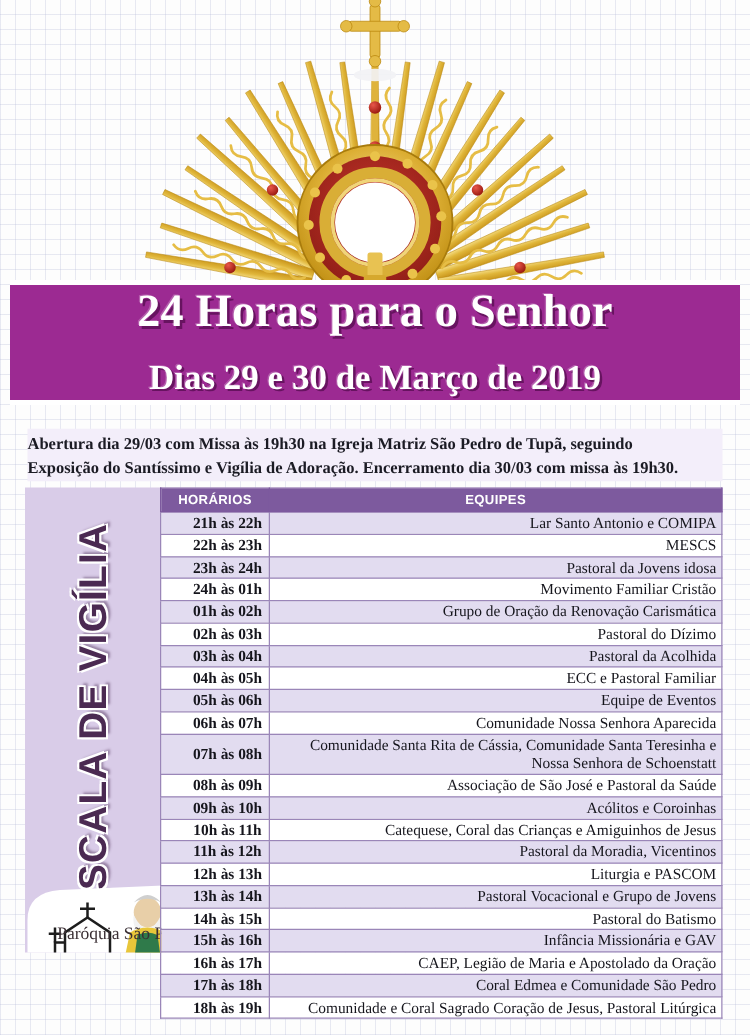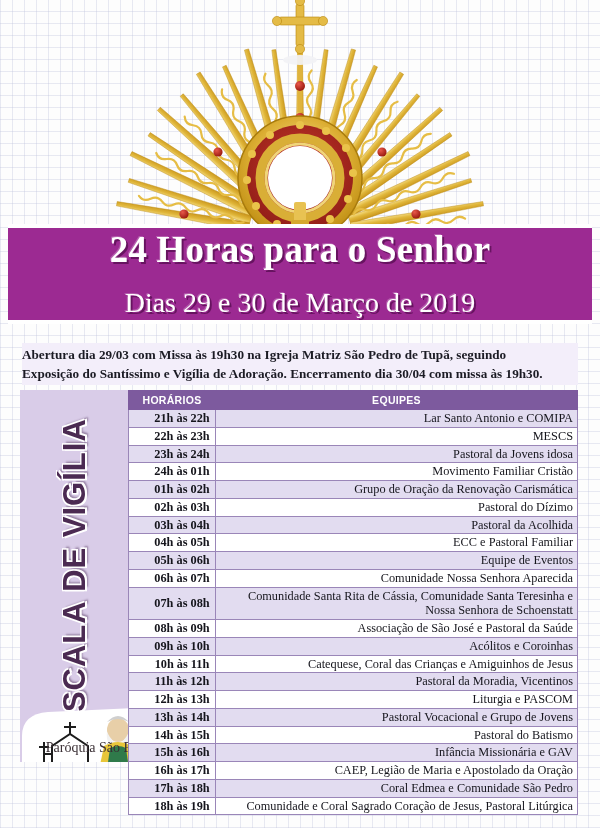--- a/index.html
+++ b/index.html
@@ -64,21 +64,21 @@
     line-height: 1.02;
     letter-spacing: 0.2px;
     text-shadow:
       2px 2px 0 rgba(60,0,55,0.55),
       -1px -1px 0 rgba(255,255,255,0.25);
     white-space: nowrap;
   }
   .banner-sub {
     color: #ffffff;
     font-size: 28px;
-    font-weight: normal;
+    font-weight: bold;
     line-height: 1.05;
     margin-top: 19px;
     text-shadow:
       2px 2px 0 rgba(60,0,55,0.55),
       -1px -1px 0 rgba(255,255,255,0.25);
     white-space: nowrap;
   }
 
   
   .desc {
@@ -455,21 +455,21 @@
 
   <div class="banner-wrap">
     <div class="banner">
       <div class="banner-title">24 Horas para o Senhor</div>
       <div class="banner-sub">Dias 29 e 30 de Março de 2019</div>
     </div>
   </div>
 
   <div class="desc">
     <div class="desc-line">Abertura dia 29/03 com Missa às 19h30 na Igreja Matriz São Pedro de Tupã, seguindo</div>
-    <div class="desc-line">Exposição do Santíssimo e Vigília de Adoração. Encerramento dia 30/04 com missa às 19h30.</div>
+    <div class="desc-line">Exposição do Santíssimo e Vigília de Adoração. Encerramento dia 30/03 com missa às 19h30.</div>
   </div>
 
   <div class="body-area">
 
     <div class="sidebar">
       <div class="vigil-label">ESCALA DE VIGÍLIA</div>
       <div class="logo-badge">
         <svg width="150" height="90" viewBox="0 0 150 90" xmlns="http://www.w3.org/2000/svg">
 
           <path d="M4 88 L4 30 Q4 8 30 6 L120 2 Q146 4 146 26 L146 88 Z" fill="#ffffff"></path>

